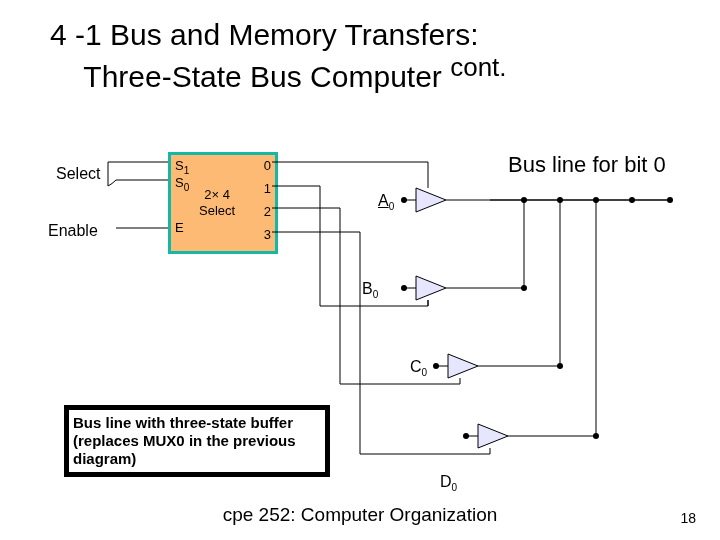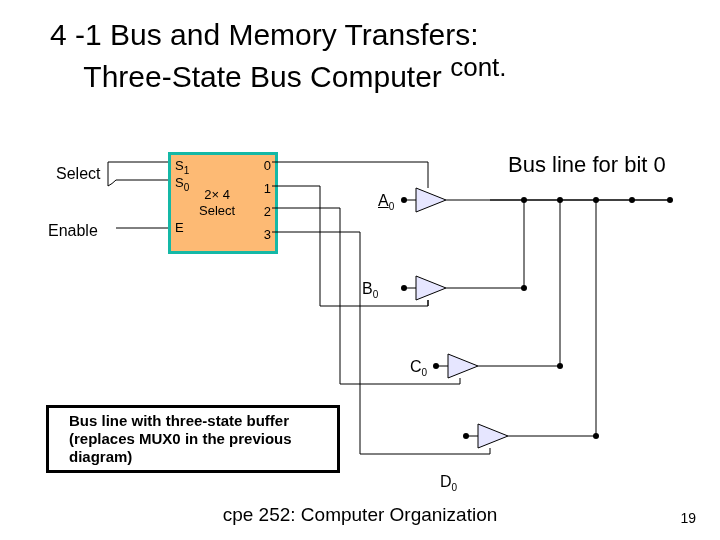--- a/index.html
+++ b/index.html
@@ -44,27 +44,27 @@
     position: absolute;
     left: 168px;
     top: 152px;
     width: 104px;
     height: 96px;
     background: #fdba74;
     border: 3px solid #14b8a6;
   }
   .caption-box {
     position: absolute;
-    left: 46px;
+    left: 64px;
     top: 405px;
     width: 248px;
-    border: 3px solid #000000;
+    border: 5px solid #000000;
     font-size: 15px;
     font-weight: bold;
-    padding: 4px 20px;
+    padding: 4px 4px;
     line-height: 1.2;
   }
   .footer {
     position: absolute;
     bottom: 14px;
     left: 0;
     right: 0;
     text-align: center;
     font-size: 19px;
   }
@@ -130,21 +130,21 @@
   <div class="label" style="left:410px; top:358px;">
     <span>C</span><span class="sub">0</span>
   </div>
   <div class="label" style="left:440px; top:428px;margin-top:45px;">
     <span>D</span><span class="sub">0</span>
   </div>
 
   <div class="caption-box">Bus line with three-state buffer (replaces MUX0 in the previous diagram)</div>
 
   <div class="footer">cpe 252: Computer Organization</div>
-  <div class="pagenum">19</div>
+  <div class="pagenum">18</div>
 
   <svg class="wires">
     <defs>
 
       <g id="buf">
         <polygon points="0,-12 0,12 30,0" fill="#e6e6ff" stroke="#000" stroke-width="1"></polygon>
       </g>
     </defs>
 
     <path d="M108,162 L108,186" stroke="#000" fill="none"></path>

